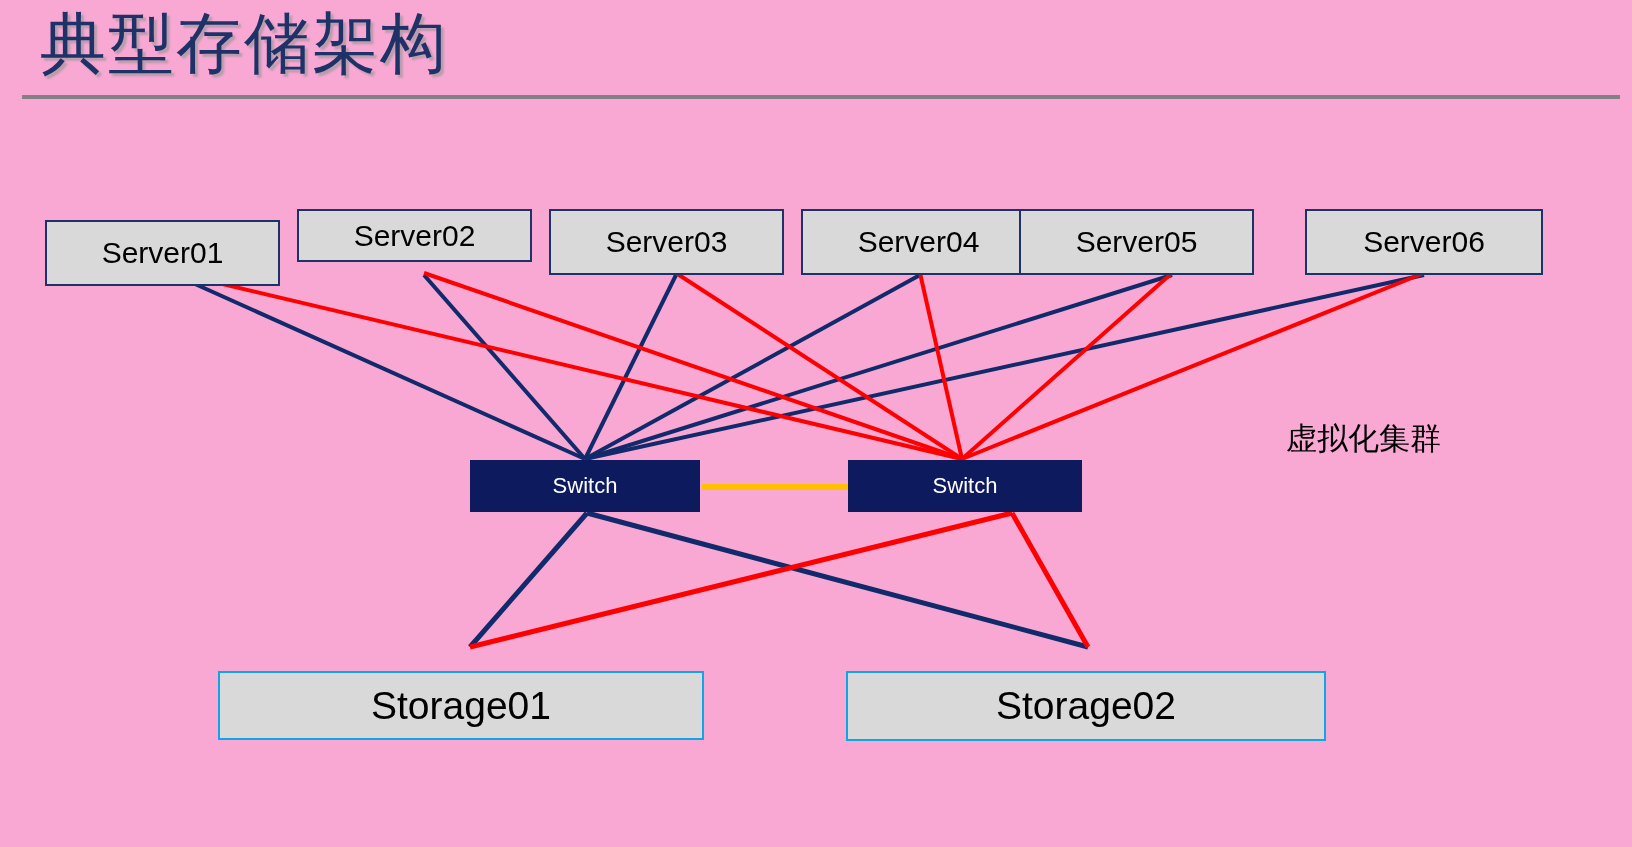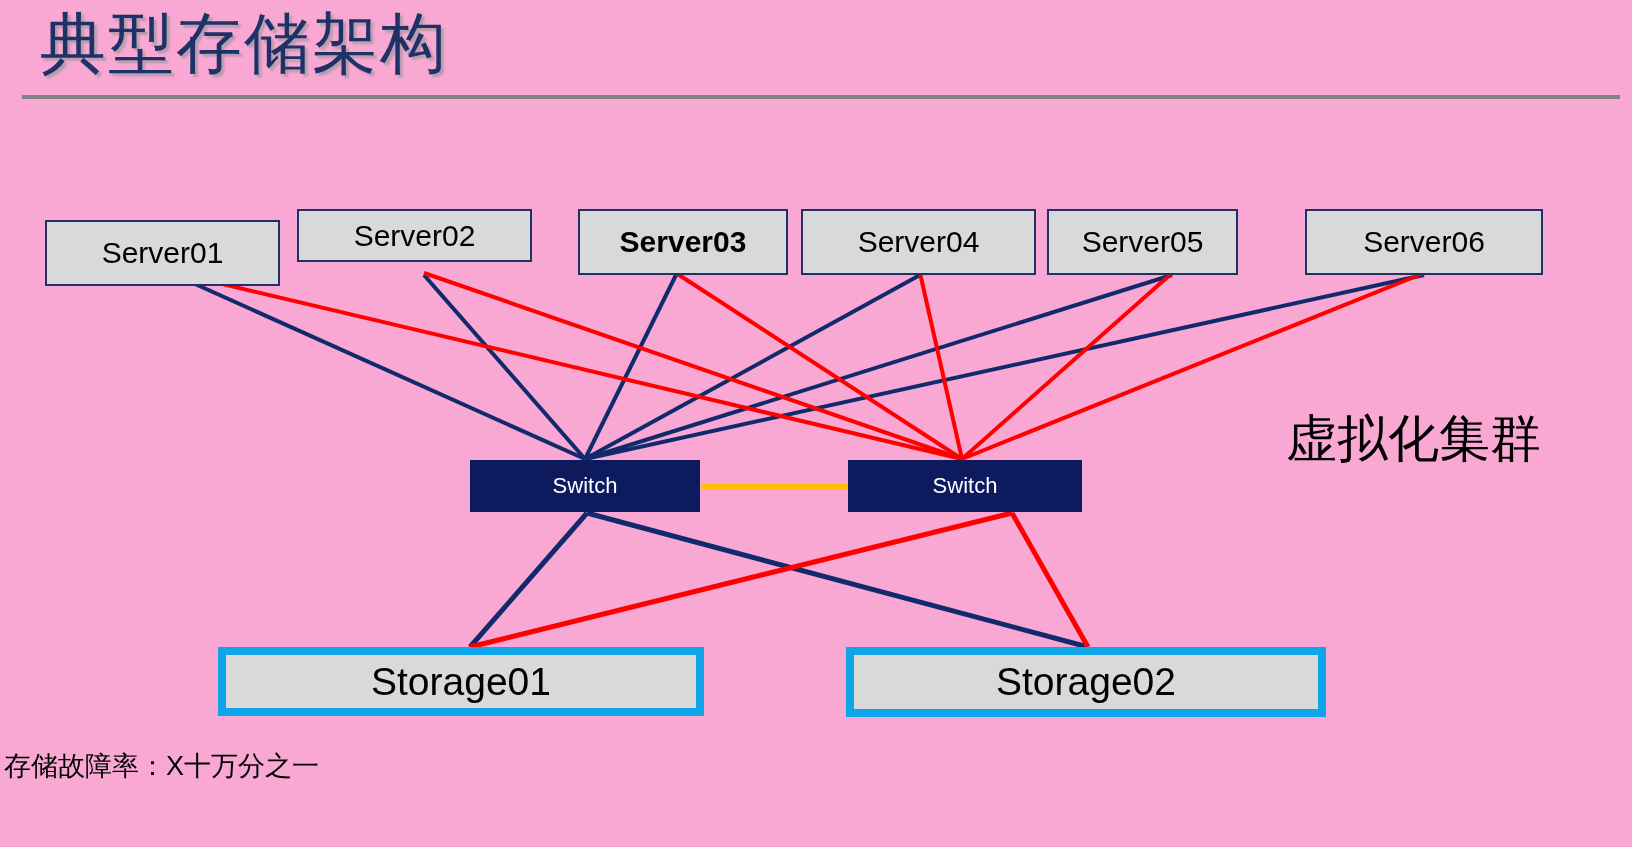--- a/index.html
+++ b/index.html
@@ -68,41 +68,42 @@
   }
   .switch {
     background: #0d1b5e;
     height: 52px;
     font-size: 22px;
     color: #ffffff;
     border: none;
   }
   .storage {
     background: #d9d9d9;
-    border: 8px solid #0ea5e9;
+    border: 2px solid #0ea5e9;
     height: 69px;
     font-size: 39px;
     color: #000000;
+    margin-top: 24px;
   }
 
   
   .note {
     position: absolute;
     font-size: 27px;
     color: #000000;
     white-space: nowrap;
   }
   #note-server { left: 4px;  top: 368px; }
   #note-storage{ left: 4px;  top: 748px; }
 
   #right-note {
     position: absolute;
     left: 1286px;
     top: 413px;
-    font-size: 51px;
+    font-size: 31px;
     line-height: 51px;
     color: #000000;
     white-space: nowrap;
   }
   #right-note div { display: block; }
 </style>
 </head>
 <body>
 
 <div id="slide">
@@ -130,45 +131,44 @@
       <line x1="702" y1="487" x2="848" y2="487" stroke="#ffc000" stroke-width="6" stroke-linecap="butt"></line>
     </svg>
 
   <div id="nodes">
       <div class="node server" style="left: 45px; top: 209px; width: 235px; height: 66px; margin-top: 11px;">
         <span>Server01</span>
       </div>
       <div class="node server" style="left: 297px; top: 209px; width: 235px; height: 53px;">
         <span>Server02</span>
       </div>
-      <div class="node server" style="left: 578px; top: 209px; width: 210px; height: 66px; font-weight: bold;">
+      <div class="node server" style="left: 549px; top: 209px; width: 235px; height: 66px;">
         <span>Server03</span>
       </div>
       <div class="node server" style="left: 801px; top: 209px; width: 235px; height: 66px;">
         <span>Server04</span>
       </div>
-      <div class="node server" style="left: 1047px; top: 209px; width: 191px; height: 66px;">
+      <div class="node server" style="left: 1019px; top: 209px; width: 235px; height: 66px;">
         <span>Server05</span>
       </div>
       <div class="node server" style="left: 1305px; top: 209px; width: 238px; height: 66px; text-align: center;">
         <span>Server06</span>
       </div>
       <div class="node switch" style="left: 470px; top: 460px; width: 230px; height: 52px;">
         <span>Switch</span>
       </div>
       <div class="node switch" style="left: 848px; top: 460px; width: 234px; height: 52px;">
         <span>Switch</span>
       </div>
       <div class="node storage" style="left: 218px; top: 647px; width: 486px; height: 69px;">
         <span>Storage01</span>
       </div>
       <div class="node storage" style="left: 846px; top: 647px; width: 480px; height: 70px;">
         <span>Storage02</span>
       </div>
     </div>
 
-  <div class="note" id="note-storage">存储故障率：X十万分之一</div>
 
   <div id="right-note">
     <div>虚拟化集群</div>
   </div>
 
 </div>
 
 </body></html>

